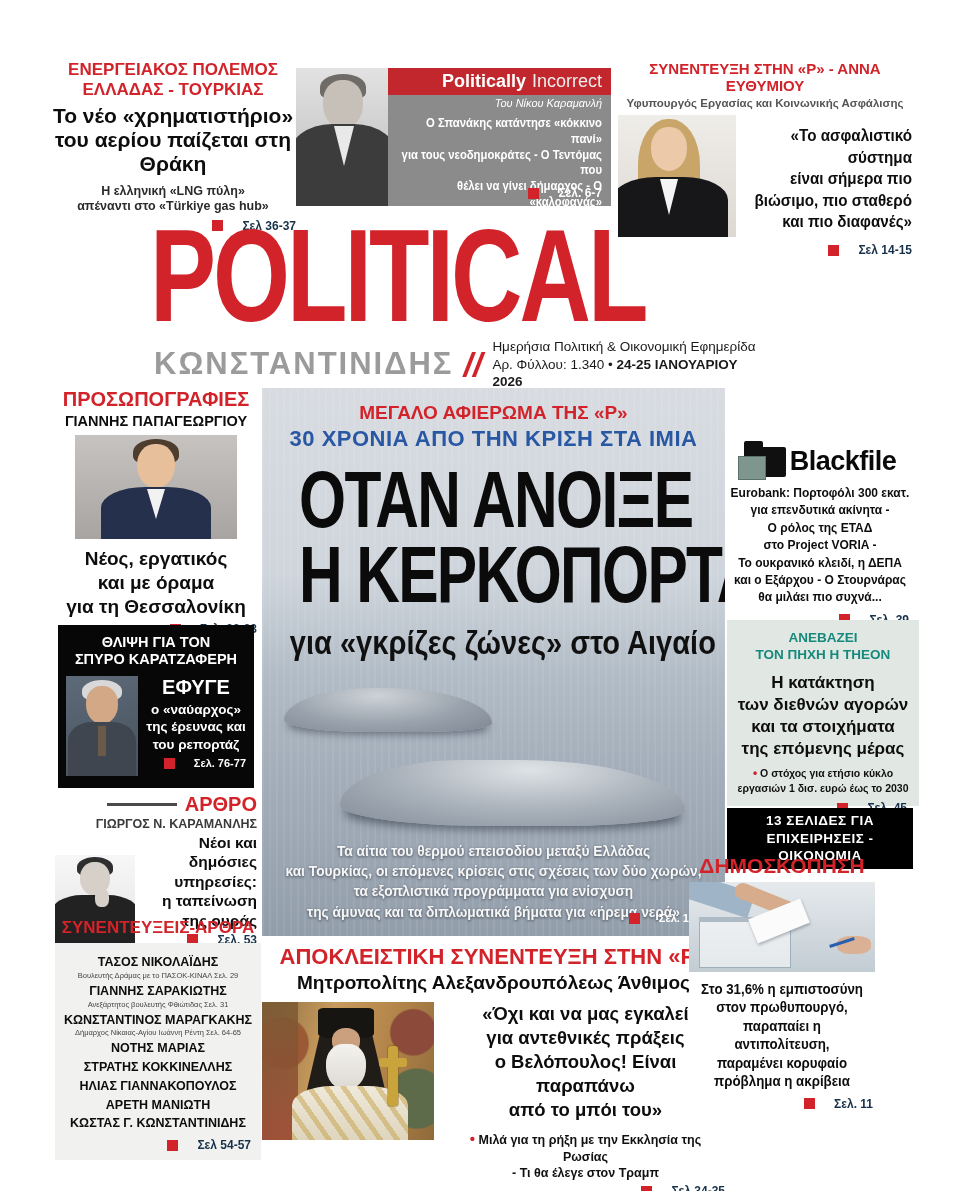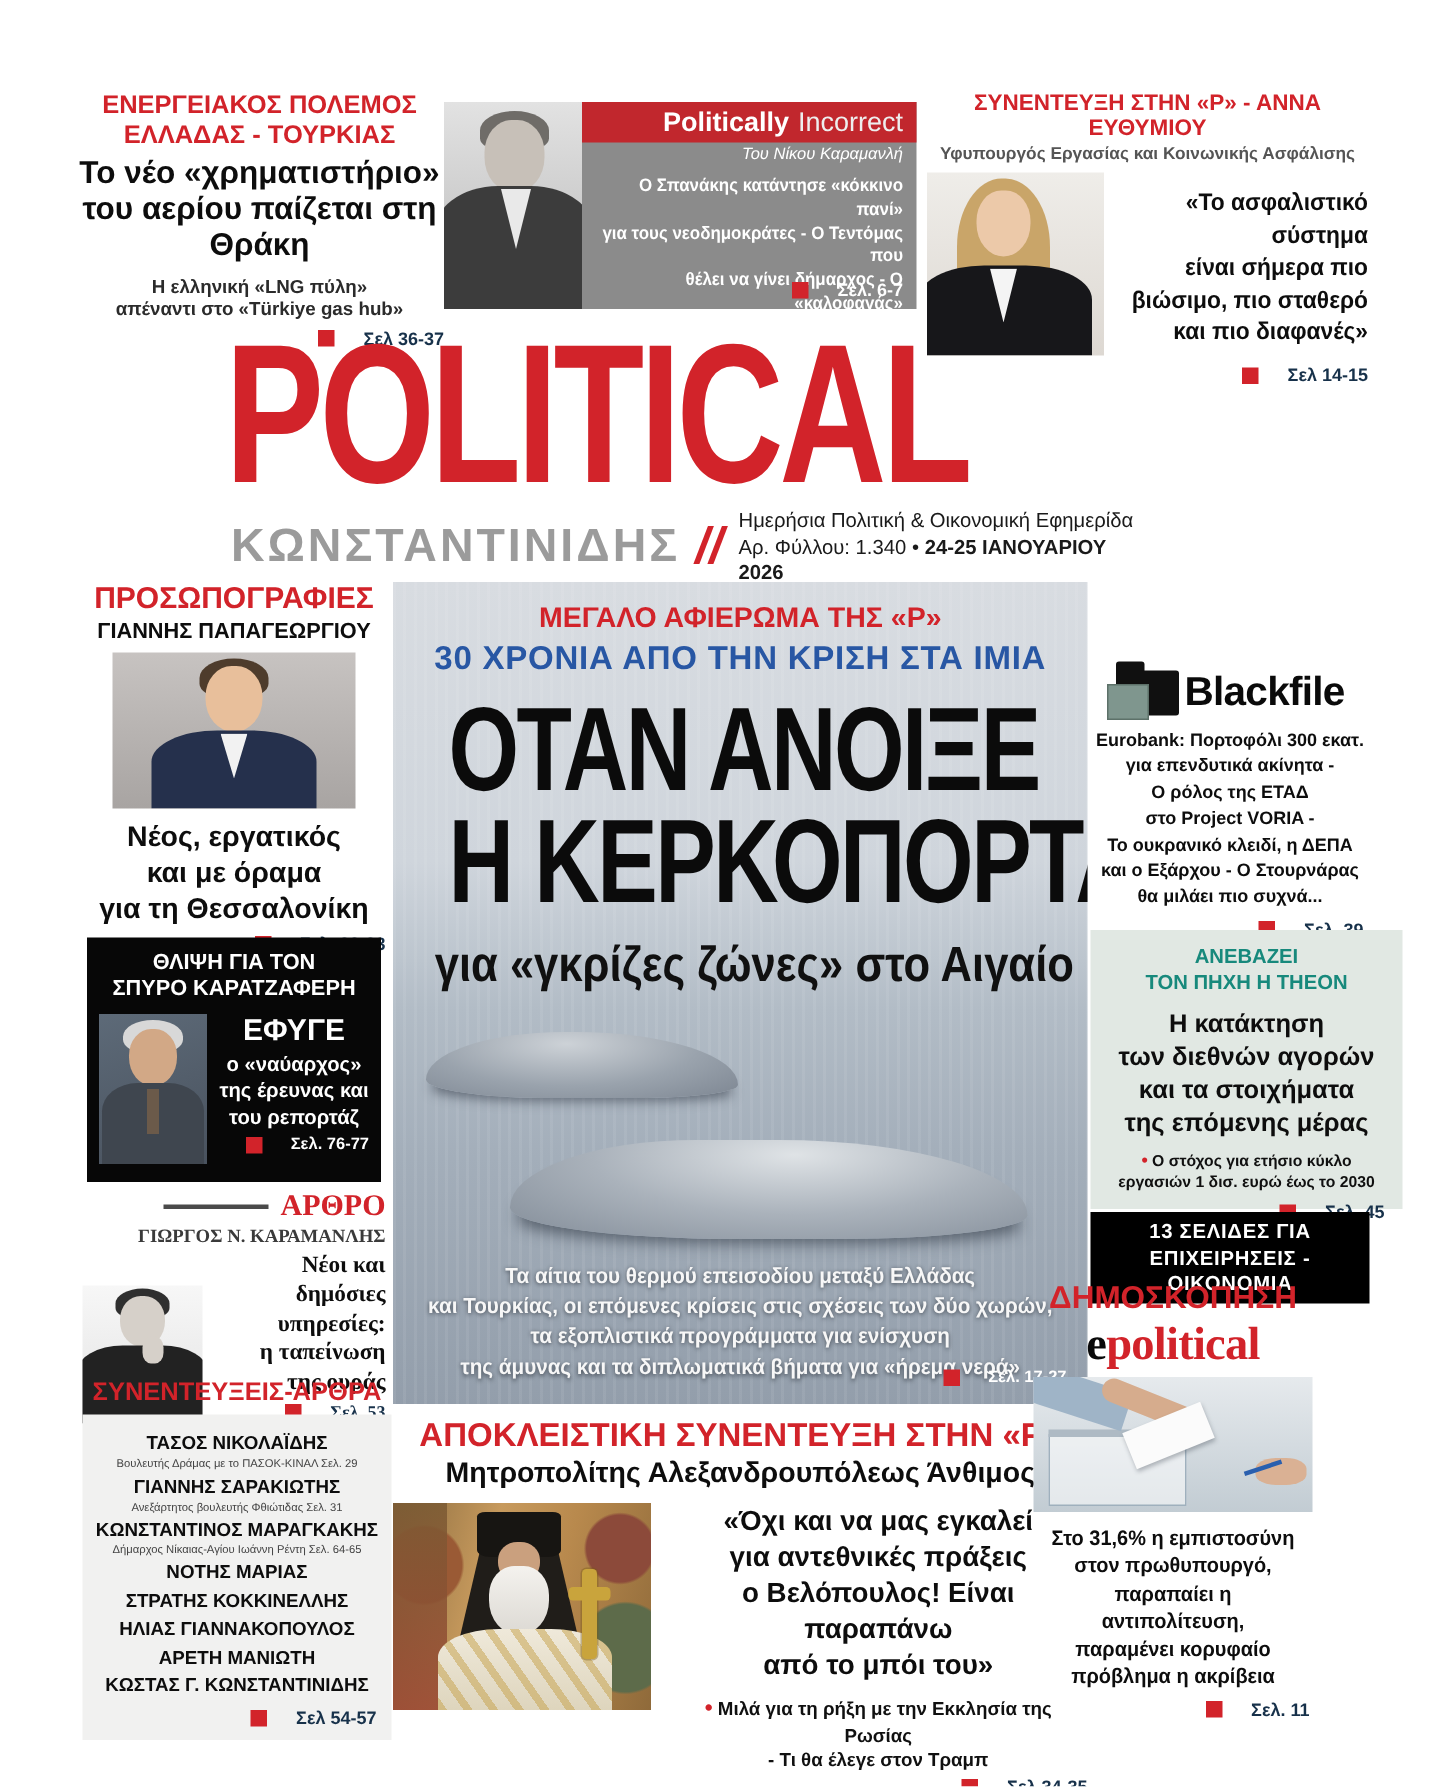--- a/index.html
+++ b/index.html
@@ -99,21 +99,21 @@
   .obit-photo .face { position:absolute; left:20px; top:10px; width:32px; height:38px;
                       background:#d2a886; border-radius:46% 46% 50% 50%; }
   .obit-photo .coat { position:absolute; left:2px; top:46px; width:68px; height:54px;
                       background:#3f464f; border-radius:35% 35% 0 0; }
   .obit-photo .tie { position:absolute; left:32px; top:50px; width:8px; height:30px; background:#6b5a4a; }
   .obit-right { flex:1; text-align:center; color:#fff; }
   .obit-lead { font-size:20px; font-weight:bold; }
   .obit-text { font-size:13.5px; font-weight:bold; line-height:1.3; margin-top:2px; }
   .obit .pref { margin-top:4px; font-size:11px; }
 
-  .article { left:55px; top:793px; width:202px;font-family:Liberation Serif, serif; }
+  .article { left:55px; top:793px; width:202px; }
   .art-headrow { display:flex; align-items:center; justify-content:flex-end; gap:8px; }
   .art-line { width:70px; height:3px; background:#4a4a4a; }
   .art-title { font-size:20px; font-weight:bold; color:#d2232a; }
   .art-author { text-align:right; font-size:12.5px; font-weight:bold; color:#3a3a3a; margin-top:1px; }
   .art-body { position:relative; min-height:96px; margin-top:2px; }
   .art-photo { position:absolute; left:0; bottom:0; width:80px; height:92px; overflow:hidden;
                background:linear-gradient(180deg,#f7f7f7,#e3e3e3); }
   .art-photo .hair { position:absolute; left:22px; top:2px; width:36px; height:20px;
                      background:#2f2f2f; border-radius:50% 50% 35% 35%; }
   .art-photo .face { position:absolute; left:25px; top:7px; width:30px; height:34px;
@@ -208,21 +208,21 @@
   .bf-logo { display:flex; align-items:center; justify-content:center; gap:4px; }
   .folder { position:relative; width:42px; height:30px; background:#101010; border-radius:2px; flex:0 0 auto; }
   .folder::before { content:""; position:absolute; top:-6px; left:0; width:19px; height:8px;
                     background:#101010; border-radius:2px 2px 0 0; }
   .folder::after { content:""; position:absolute; left:-6px; bottom:-3px; width:26px; height:22px;
                    background:#7f968e; border:1px solid #5d7169; }
   .bf-title { font-size:27px; font-weight:bold; color:#0a0a0a; letter-spacing:-.5px; }
   .bf-text { margin-top:8px; font-size:12px; font-weight:bold; color:#0d0d0d; line-height:1.45; }
   .blackfile .pref { margin-top:6px; padding-right:4px; }
 
-  .theon { left:727px; top:620px; width:208px; height:186px; background:#e1e8e3;
+  .theon { left:727px; top:620px; width:192px; height:186px; background:#e1e8e3;
            text-align:center; padding:10px 6px 0; }
   .th-kicker { font-size:13.5px; font-weight:bold; color:#17897c; line-height:1.25; }
   .th-head { font-size:17px; font-weight:bold; color:#0d0d0d; line-height:1.3; margin-top:8px; }
   .th-bullet { font-size:10.5px; font-weight:bold; color:#101010; line-height:1.3; margin-top:6px; }
   .th-bullet .dot { color:#d2232a; font-size:12px; }
   .theon .pref { margin-top:6px; padding-right:6px; }
 
   .pages-banner { left:727px; top:808px; width:186px; background:#000; color:#fff; text-align:center;
                   font-size:13.5px; font-weight:bold; line-height:1.3; padding:4px 2px; letter-spacing:.5px; }
 
@@ -488,23 +488,20 @@
       <span class="sq"></span>
       <span>Σελ. 45</span>
     </div>
   </div>
 
   <div class="abs pages-banner pre">13 ΣΕΛΙΔΕΣ ΓΙΑ
 ΕΠΙΧΕΙΡΗΣΕΙΣ - ΟΙΚΟΝΟΜΙΑ</div>
 
   <div class="abs poll">
     <div class="poll-head">ΔΗΜΟΣΚΟΠΗΣΗ</div>
-    <div class="poll-logo">
-      <span class="e">e</span><span class="rest">political</span>
-    </div>
     <div class="poll-photo">
       <div class="box"></div>
       <div class="boxlid"></div>
       <div class="sleeve"></div>
       <div class="arm"></div>
       <div class="env"></div>
       <div class="hand2"></div>
       <div class="pen"></div>
     </div>
     <div class="poll-text pre">Στο 31,6% η εμπιστοσύνη

